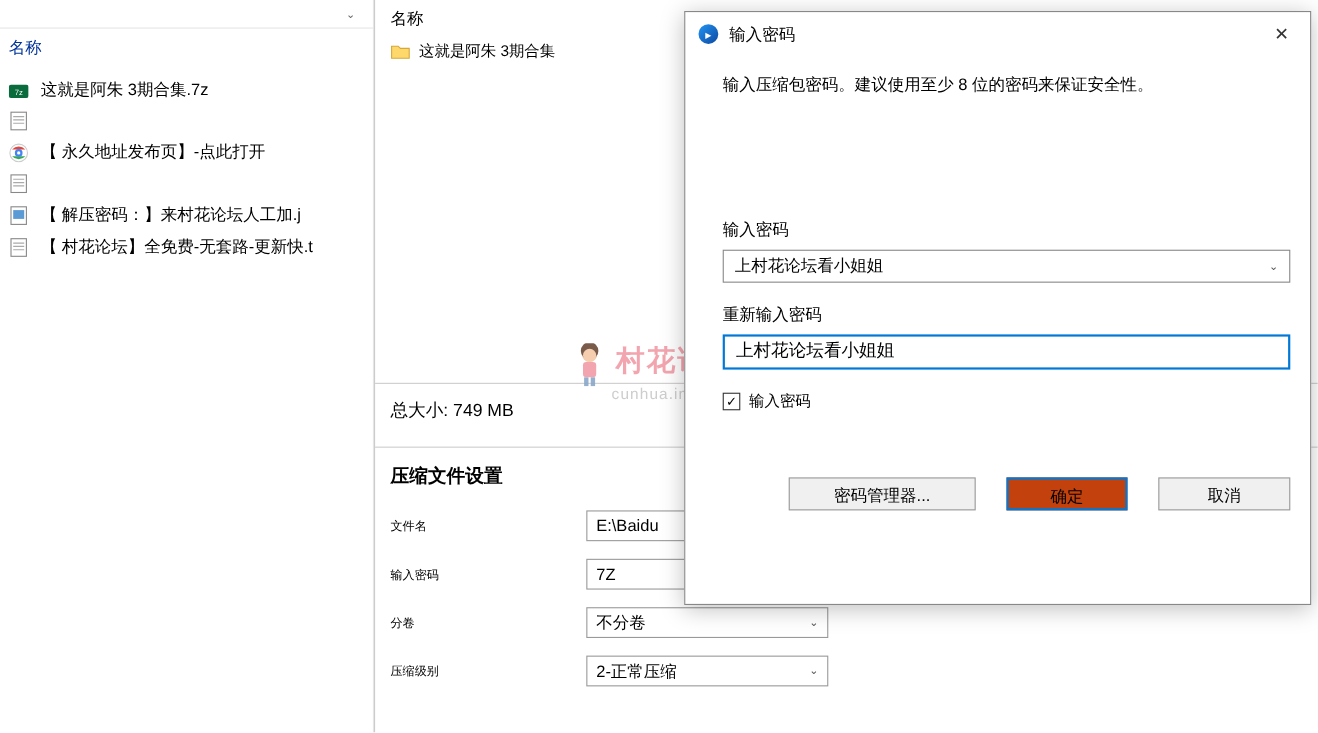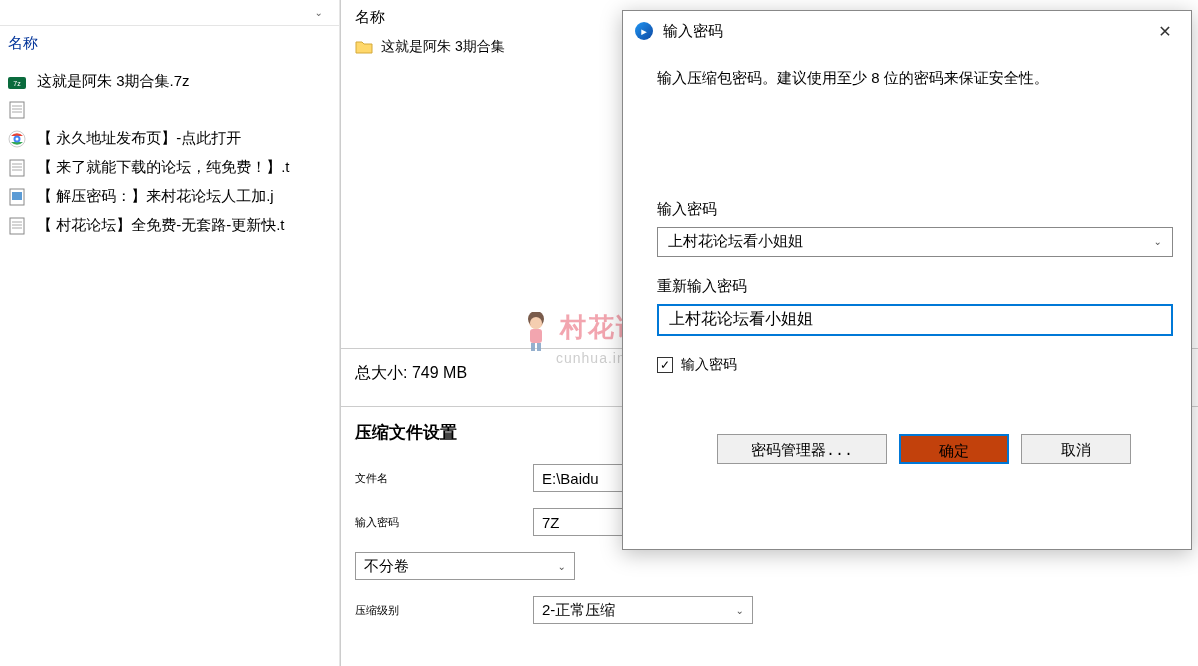--- a/index.html
+++ b/index.html
@@ -224,37 +224,36 @@
   height: 16px;
   border: 1px solid #333;
   display: inline-flex;
   align-items: center;
   justify-content: center;
   font-size: 12px;
 }
 .dialog-buttons {
   display: flex;
   gap: 12px;
-  justify-content: flex-start;
+  justify-content: space-between;
   padding-left: 60px;
-  font-family: Liberation Mono, monospace;
 }
 .btn {
   border: 1px solid #999;
   background: #f0f0f0;
   padding: 6px 0;
   font-size: 15px;
   font-family: inherit;
   text-align: center;
   cursor: pointer;
   height: 30px;
 }
 .btn-pwmgr { width: 170px; }
 .btn-ok { width: 110px; border: 2px solid #0078d7; background: #c2410c; }
-.btn-cancel { width: 110px; }
+.btn-cancel { width: 120px; }
 
 
 .watermark {
   position: absolute;
   left: 520px;
   top: 310px;
   pointer-events: none;
   text-align: left;
   opacity: 0.9;
 }
@@ -320,21 +319,20 @@
     </div>
     <div class="file-item">
       <span class="icon-box">
         <svg width="16" height="18">
             <rect x="1" y="1" width="14" height="16" fill="#fff" stroke="#888"></rect>
             <line x1="3" y1="5" x2="13" y2="5" stroke="#aaa"></line>
             <line x1="3" y1="8" x2="13" y2="8" stroke="#aaa"></line>
             <line x1="3" y1="11" x2="13" y2="11" stroke="#aaa"></line>
           </svg>
       </span>
-      <span>【 来了就能下载的论坛，纯免费！】.t</span>
     </div>
     <div class="file-item">
       <span class="icon-box">
         <svg width="16" height="18">
             <rect x="1" y="1" width="14" height="16" fill="#fff" stroke="#888"></rect>
             <rect x="3" y="4" width="10" height="8" fill="#5b9bd5"></rect>
           </svg>
       </span>
       <span>【 解压密码：】来村花论坛人工加.j</span>
     </div>
@@ -380,20 +378,21 @@
 
     <div class="form-row">
       <div class="form-label">输入密码</div>
       <div class="form-select">
         <span>7Z</span>
         <span class="select-arrow">⌄</span>
       </div>
     </div>
 
     <div class="form-row">
+      <div class="form-label">分卷</div>
       <div class="form-select">
         <span>不分卷</span>
         <span class="select-arrow">⌄</span>
       </div>
     </div>
 
     <div class="form-row">
       <div class="form-label">压缩级别</div>
       <div class="form-select">
         <span>2-正常压缩</span>

